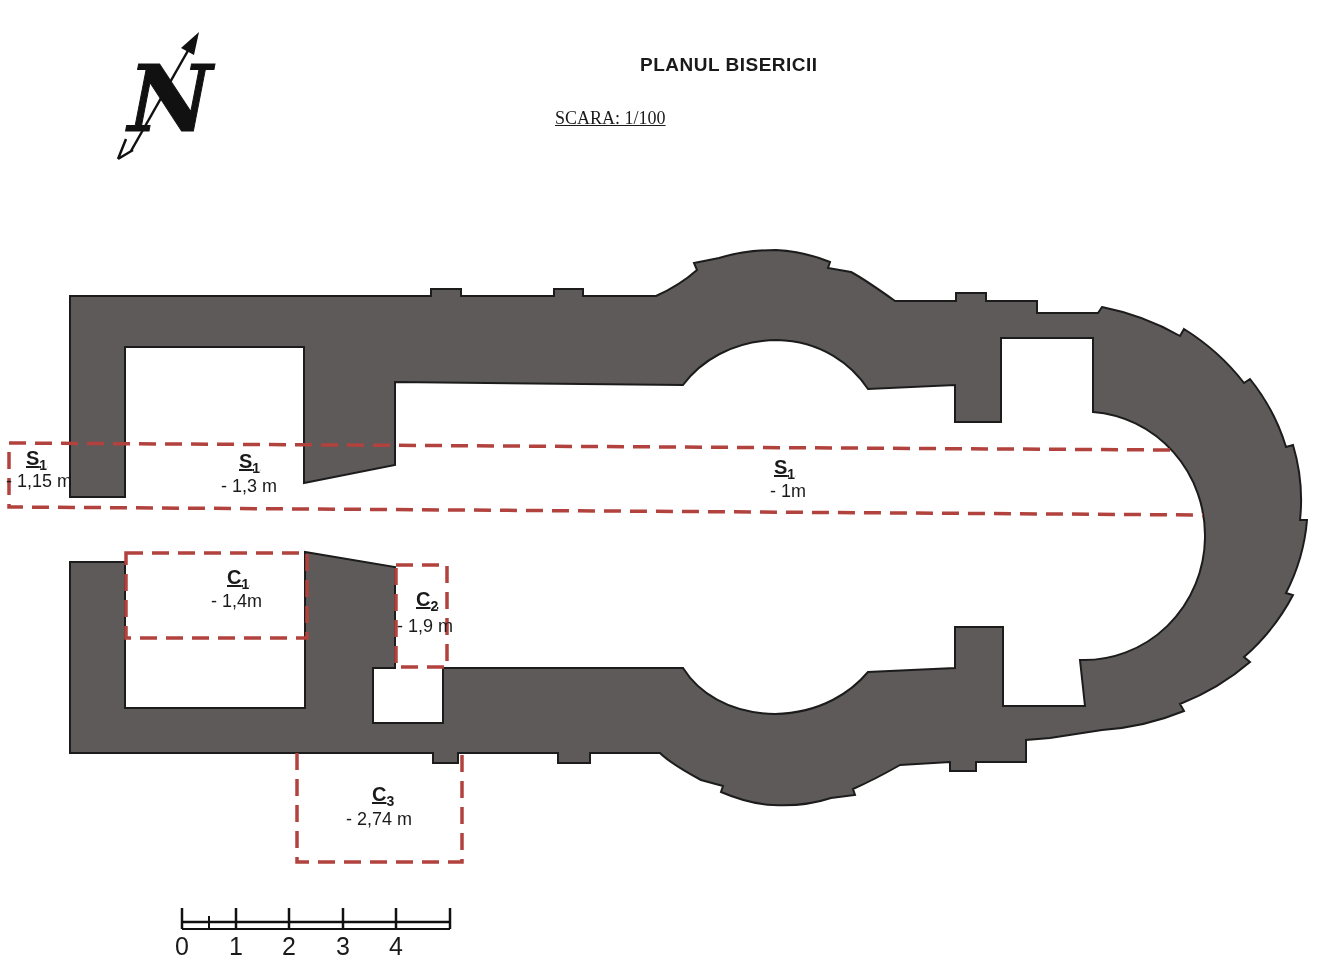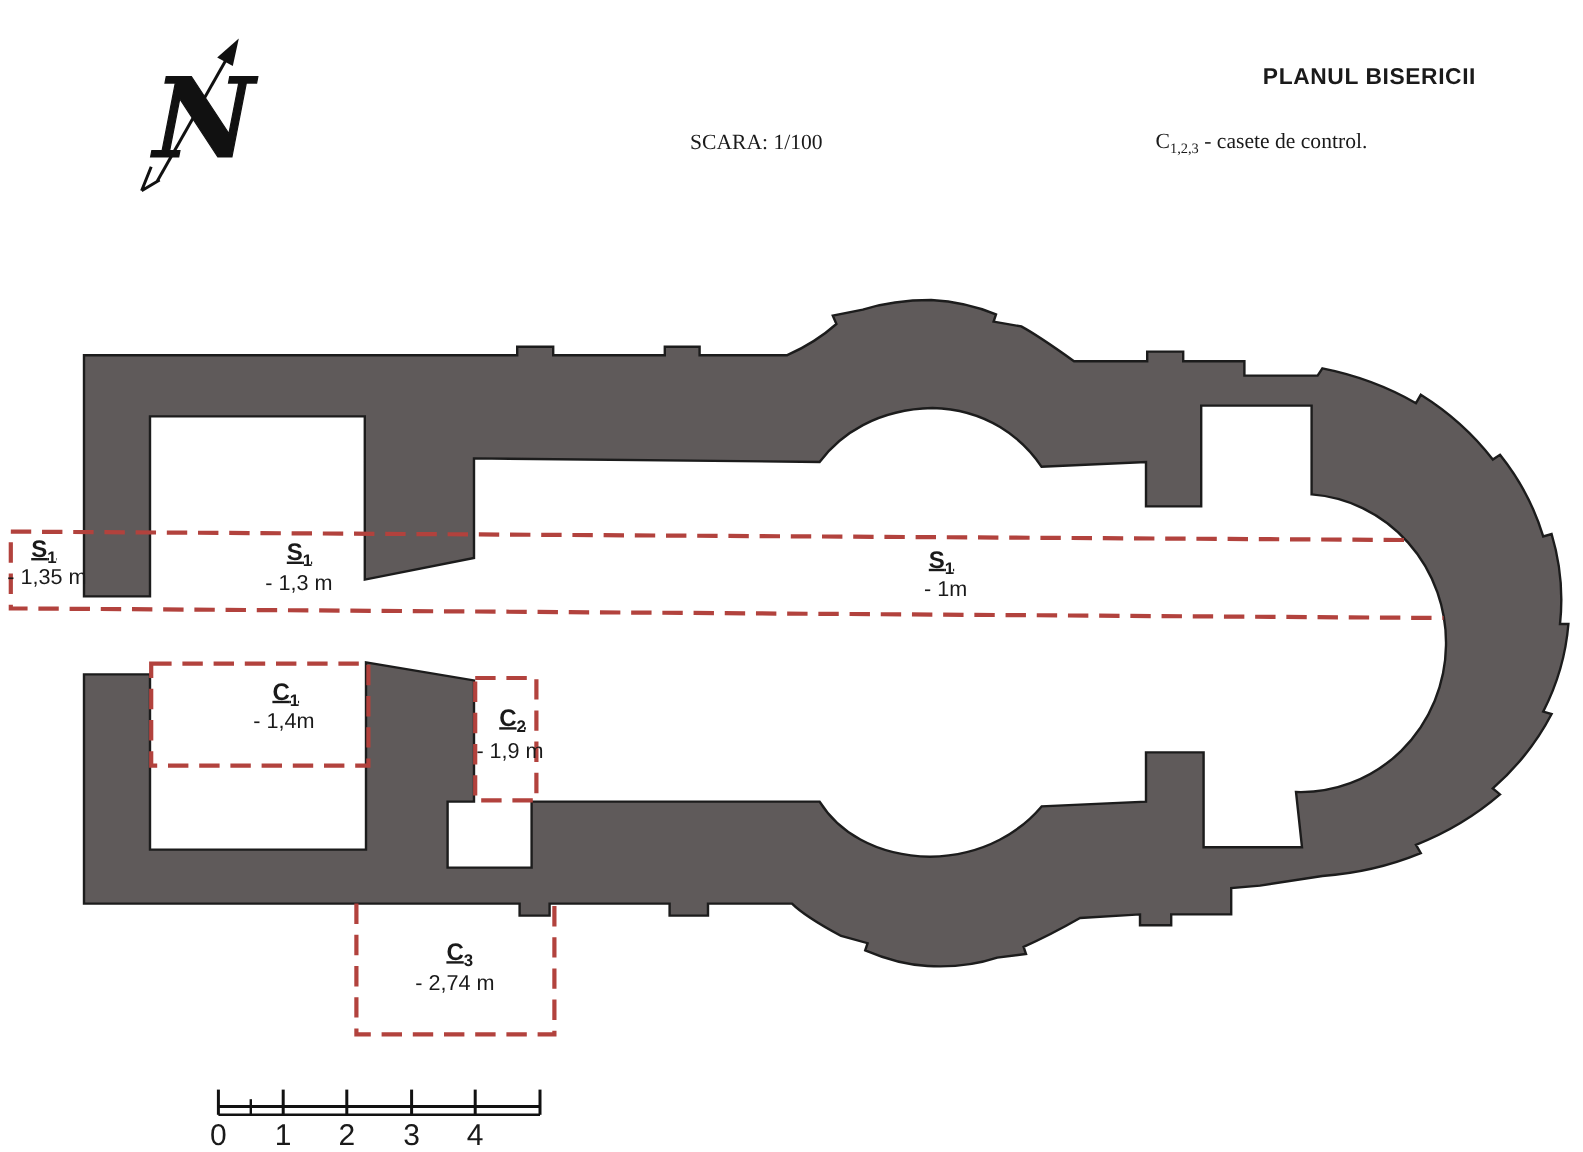--- a/index.html
+++ b/index.html
@@ -1,22 +1,22 @@
 <!DOCTYPE html>
 <html><head>
 <meta charset="utf-8">
 <style>
   html,body{margin:0;padding:0;background:#ffffff;}
   #stage{position:relative;width:1319px;height:960px;background:#ffffff;overflow:hidden;
          font-family:"Liberation Sans",sans-serif;color:#1a1a1a;}
   #plan-svg{position:absolute;left:0;top:0;}
   .hdr{position:absolute;white-space:nowrap;}
   .title{left:640px;top:4px;width:590px;text-align:center;font-size:19px;}
-  .plan-title{left:640px;top:54px;width:590px;text-align:right;font-size:19px;font-weight:bold;letter-spacing:.5px;}
-  .scara{left:575px;top:108px;font-family:"Liberation Serif",serif;font-size:18px;}
+  .plan-title{left:640px;top:54px;width:590px;text-align:left;font-size:19px;font-weight:bold;letter-spacing:.5px;}
+  .scara{left:555px;top:108px;font-family:"Liberation Serif",serif;font-size:18px;text-decoration:underline;}
   .legend{left:963px;top:104px;font-family:"Liberation Serif",serif;font-size:18px;line-height:26px;}
   .legend sub{font-size:12px;}
   .plabel{position:absolute;font-weight:bold;font-size:20px;white-space:nowrap;text-decoration:underline;}
   .plabel sub{font-size:14px;font-weight:bold;}
   .pvalue{position:absolute;font-size:18px;white-space:nowrap;}
   .sb-num{position:absolute;font-size:25px;white-space:nowrap;}
   .sb-center{width:40px;text-align:center;}
 </style>
 </head>
 <body>
@@ -98,25 +98,24 @@
       <line x1="396" y1="908" x2="396" y2="929" stroke-width="2.5"></line>
       <line x1="450" y1="908" x2="450" y2="929" stroke-width="2.5"></line>
       <line x1="209" y1="916" x2="209" y2="929" stroke-width="2"></line>
     </g>
   </svg>
 
   <div class="hdr plan-title">PLANUL BISERICII</div>
   <div class="hdr scara">SCARA: 1/100</div>
 
   <div class="hdr legend">
-    <div><span>C</span><sub>1,2,3</sub><span> - casete de control.</span></div>
   </div>
 
   <div class="plabel" style="left:26px;top:447px"><span>S</span><sub>1</sub></div>
-  <div class="pvalue" style="left:6px;top:471px">- 1,35 m</div>
+  <div class="pvalue" style="left:6px;top:471px">- 1,15 m</div>
 
   <div class="plabel" style="left:239px;top:450px"><span>S</span><sub>1</sub></div>
   <div class="pvalue" style="left:221px;top:476px">- 1,3 m</div>
 
   <div class="plabel" style="left:774px;top:456px"><span>S</span><sub>1</sub></div>
   <div class="pvalue" style="left:770px;top:481px">- 1m</div>
 
   <div class="plabel" style="left:227px;top:566px"><span>C</span><sub>1</sub></div>
   <div class="pvalue" style="left:211px;top:591px">- 1,4m</div>
 

